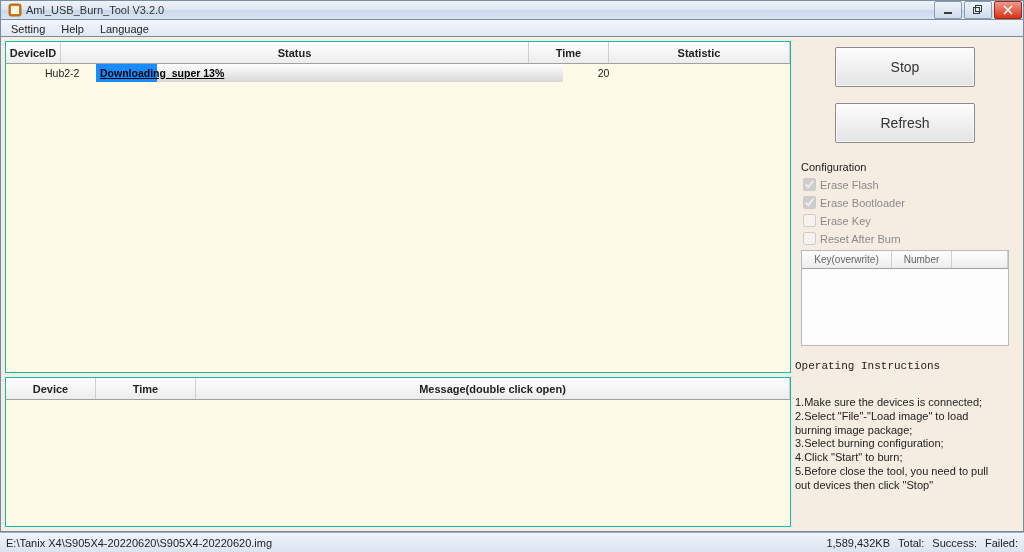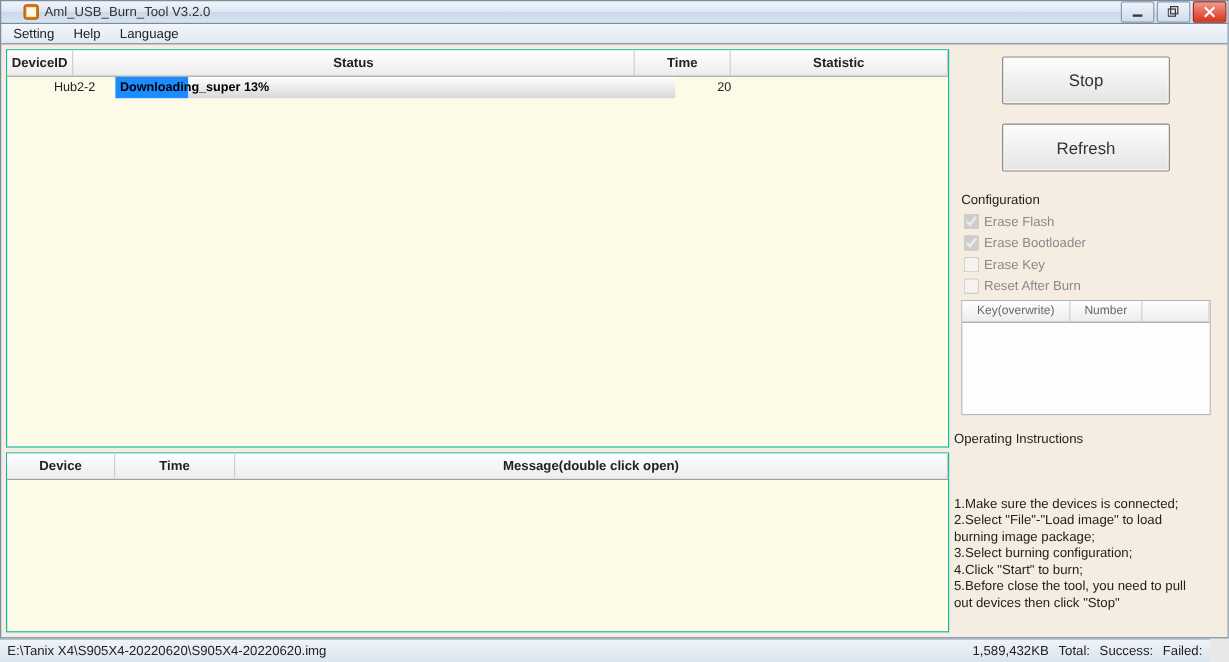--- a/index.html
+++ b/index.html
@@ -1,18 +1,18 @@
 <!DOCTYPE html>
 <html><head>
 <meta charset="utf-8">
 <style>
 * { margin:0; padding:0; box-sizing:border-box; font-family:"Segoe UI",Tahoma,sans-serif; font-size:11px; }
 body { background:#e8e8e8; width:1024px; height:552px; overflow:hidden; position:relative; }
 
-.titlebar { height:20px; background:linear-gradient(to bottom,#f0f4fa 0%,#dce6f2 50%,#cad8eb 51%,#d8e4f0 100%); border:1px solid #7a8ca0; display:flex; align-items:center; padding-left:18px; }
+.titlebar { height:20px; background:linear-gradient(to bottom,#f0f4fa 0%,#dce6f2 50%,#cad8eb 51%,#d8e4f0 100%); border:1px solid #7a8ca0; display:flex; align-items:center; padding-left:7px; }
 .titlebar .icon { width:14px; height:14px; margin-right:4px; display:flex; align-items:center; justify-content:center; }
 .titlebar .title { font-size:11px; color:#333; flex:1; }
 .winbuttons { display:flex; height:18px; margin-right:1px; gap:0; }
 .winbtn { width:28px; height:18px; display:flex; align-items:center; justify-content:center; border:1px solid #8a9bb0; background:linear-gradient(to bottom,#eef3fa,#d0dcec); border-radius:2px; margin-left:2px; }
 .winbtn.close { background:linear-gradient(to bottom,#f09a8c,#d9331a); border-color:#a02810; }
 .winbtn svg { display:block; }
 
 .menubar { height:16px; background:linear-gradient(to bottom,#f2f6fc,#e2e8f2); border-left:1px solid #7a8ca0; border-right:1px solid #7a8ca0; display:flex; align-items:flex-end; padding-left:2px; }
 .menuitem { padding:1px 8px; font-size:11px; color:#222; cursor:default; }
 
@@ -24,40 +24,40 @@
 .grid-top { flex:0 0 332px; }
 .grid-bottom { flex:1; }
 .ghead { display:flex; height:22px; background:linear-gradient(to bottom,#ffffff,#ececec); border-bottom:1px solid #a0a0a0; }
 .gcol { border-right:1px solid #cfcfcf; display:flex; align-items:center; justify-content:center; font-weight:bold; font-size:11px; color:#222; }
 .grow { display:flex; height:18px; align-items:center;margin-left:35px; }
 .gcell { border-right:1px solid transparent; display:flex; align-items:center; padding:0 4px; font-size:10.5px; color:#222; overflow:hidden; white-space:nowrap; }
 
 .progress-cell { position:relative; padding:0; height:18px; }
 .progress-fill { position:absolute; top:0; left:0; height:100%; background:#1a8cff; }
 .progress-rest { position:absolute; top:0; height:100%; background:linear-gradient(to bottom,#ffffff,#d8d8d8); }
-.progress-label { position:absolute; top:0; left:4px; height:100%; display:flex; align-items:center; color:#000; font-weight:bold; font-size:10.5px; }
+.progress-label { position:absolute; top:0; left:4px; height:100%; display:flex; align-items:center; color:#000; font-weight:bold; font-size:10.5px;text-decoration:underline; }
 
 .btn { height:40px; border:1px solid #8b8b8b; background:linear-gradient(to bottom,#fdfdfd,#e4e4e4); border-radius:2px; font-size:14px; color:#333; display:flex; align-items:center; justify-content:center; margin:6px auto 0; width:140px; box-shadow:inset 0 0 0 1px rgba(255,255,255,.7); cursor:default; }
 .btn + .btn { margin-top:12px; }
 
 .cfg-group { margin-top:12px; padding:2px 6px 4px; }
 .cfg-title { font-size:11px; color:#222; margin-bottom:4px; }
 .chk { display:flex; align-items:center; gap:4px; margin:5px 0 5px 2px; font-size:11px; }
 .chk input { width:13px; height:13px; }
 .chk.disabled { color:#8a8a8a; }
 
 .mini-table { border:1px solid #b8b8b8; height:96px; margin-top:2px; background:#fdfdfd; }
 .mini-table .ghead { height:18px; }
 .mini-table .gcol { font-weight:normal; font-size:10px; color:#666; justify-content:center; }
 
 .instr { margin-top:6px; }
-.instr-title { font-size:11px; color:#222; margin-bottom:42px; }
+.instr-title { font-size:11px; color:#222; margin-bottom:24px;font-family:Liberation Mono, monospace; }
 .instr-body { font-size:10.5px; color:#222; line-height:1.25; max-width:210px; }
 
-.statusbar { position:absolute; left:0; right:16px; bottom:0; height:20px; background:linear-gradient(to bottom,#f0f4fa,#dae4f0); border-top:1px solid #9aaac0; display:flex; align-items:center; padding:0 6px; font-size:11px; color:#222; }
+.statusbar { position:absolute; left:0; right:0; bottom:0; height:20px; background:linear-gradient(to bottom,#f0f4fa,#dae4f0); border-top:1px solid #9aaac0; display:flex; align-items:center; padding:0 6px; font-size:11px; color:#222; }
 .statusbar .spacer { flex:1; }
 </style>
 </head>
 <body>
 
 <div class="titlebar">
   <span class="icon">
     <svg width="14" height="14" viewBox="0 0 14 14">
         <rect x="1" y="1" width="12" height="12" rx="2" fill="#d97a1a" stroke="#a55500" stroke-width="0.8"></rect>
         <rect x="3" y="3" width="8" height="8" fill="#fff6e0"></rect>

